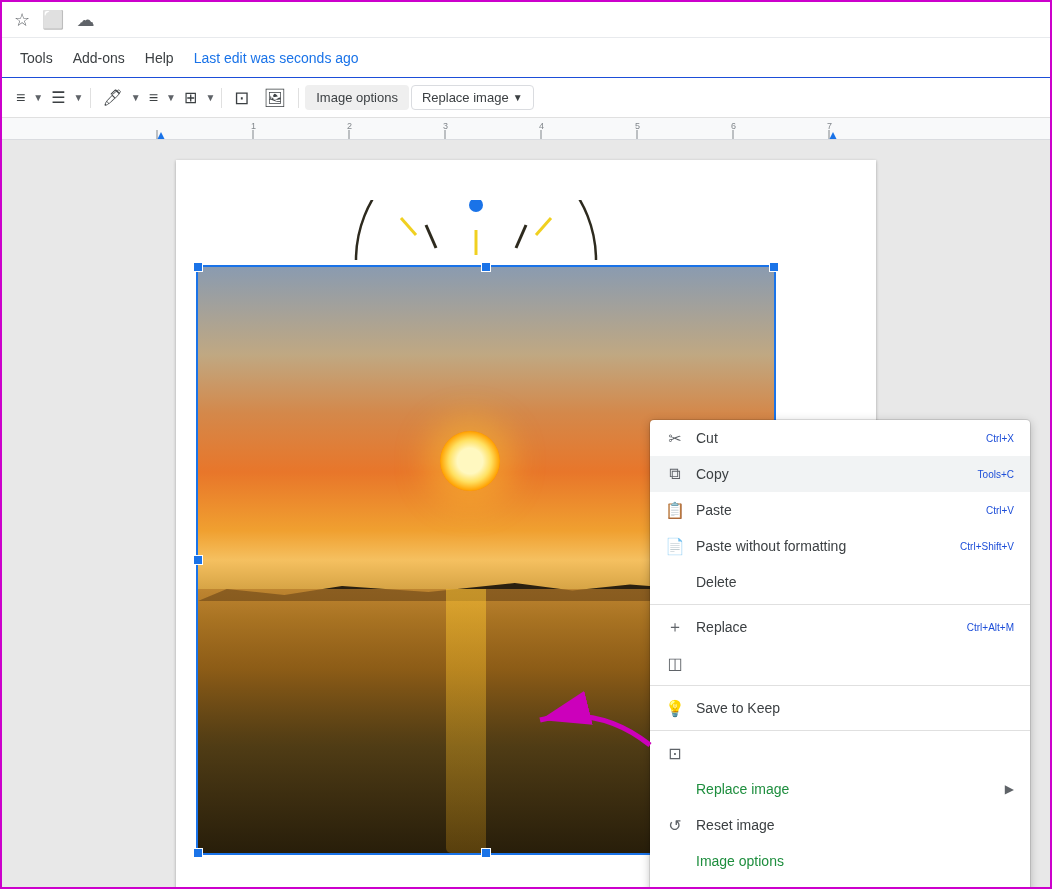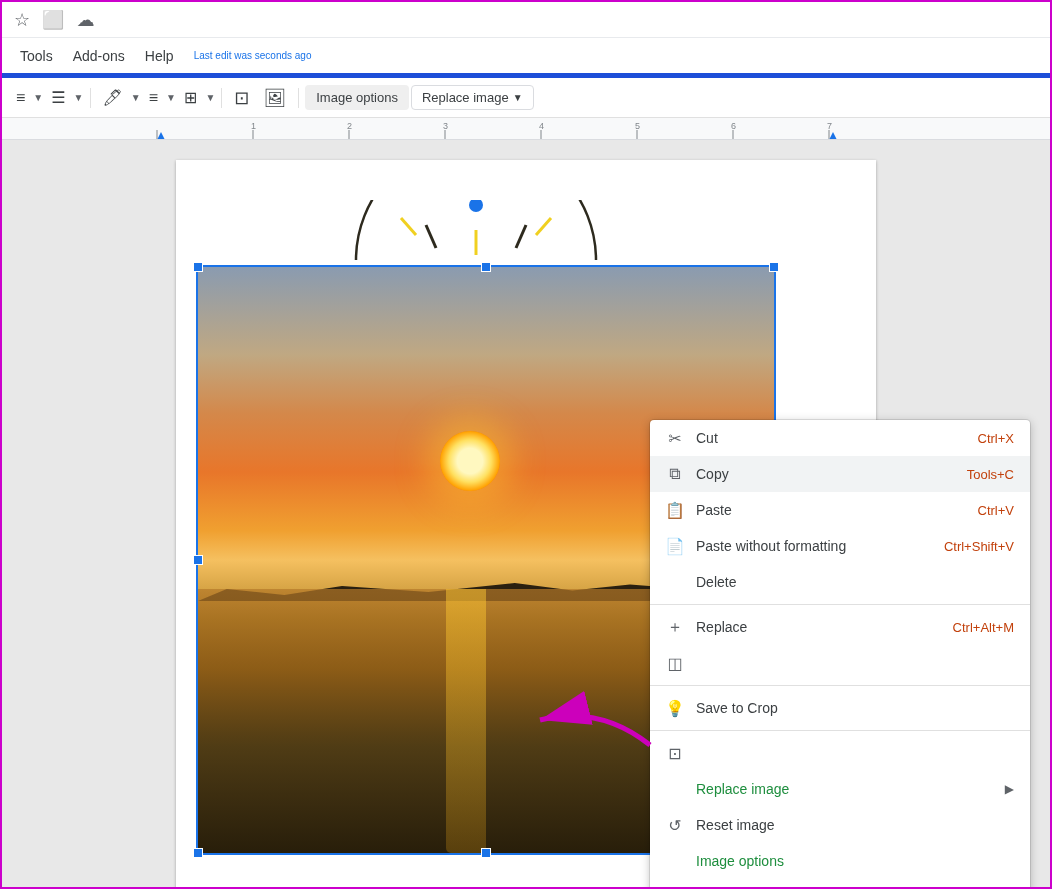--- a/index.html
+++ b/index.html
@@ -13,31 +13,31 @@
     }
 
     
     .menu-bar {
       background: white;
       height: 40px;
       display: flex;
       align-items: center;
       padding: 0 10px;
       gap: 4px;
-      border-bottom: 5px solid #1d4ed8;
+      border-bottom: 1px solid #1d4ed8;
     }
     .menu-item {
       font-size: 14px;
       color: #3c4043;
       padding: 4px 8px;
       cursor: pointer;
       border-radius: 4px;
     }
     .menu-item-link {
-      font-size: 10px;
+      font-size: 14px;
       color: #1a73e8;
       padding: 4px 8px;
       cursor: pointer;
       text-decoration: none;
     }
 
     
     .toolbar {
       background: white;
       height: 40px;
@@ -232,22 +232,22 @@
       justify-content: center;
       color: #5f6368;
       font-size: 16px;
       flex-shrink: 0;
     }
     .ctx-item-label {
       flex: 1;
       font-size: 14px;
     }
     .ctx-item-shortcut {
-      font-size: 13px;
-      color: #c2410c;
+      font-size: 10px;
+      color: #1d4ed8;
       margin-left: auto;
     }
     .ctx-separator {
       height: 1px;
       background: #e0e0e0;
       margin: 4px 0;
     }
     .ctx-item-green {
       color: #1e8e3e;
     }
@@ -438,21 +438,21 @@
     </div>
 
     <div class="ctx-item">
       <span class="ctx-item-icon">◫</span>
     </div>
 
     <div class="ctx-separator"></div>
 
     <div class="ctx-item">
       <span class="ctx-item-icon">💡</span>
-      <span class="ctx-item-label">Save to Crop</span>
+      <span class="ctx-item-label">Save to Keep</span>
     </div>
 
     <div class="ctx-separator"></div>
 
     <div class="ctx-item">
       <span class="ctx-item-icon">⊡</span>
     </div>
 
     <div class="ctx-item">
       <span class="ctx-item-icon"></span>

